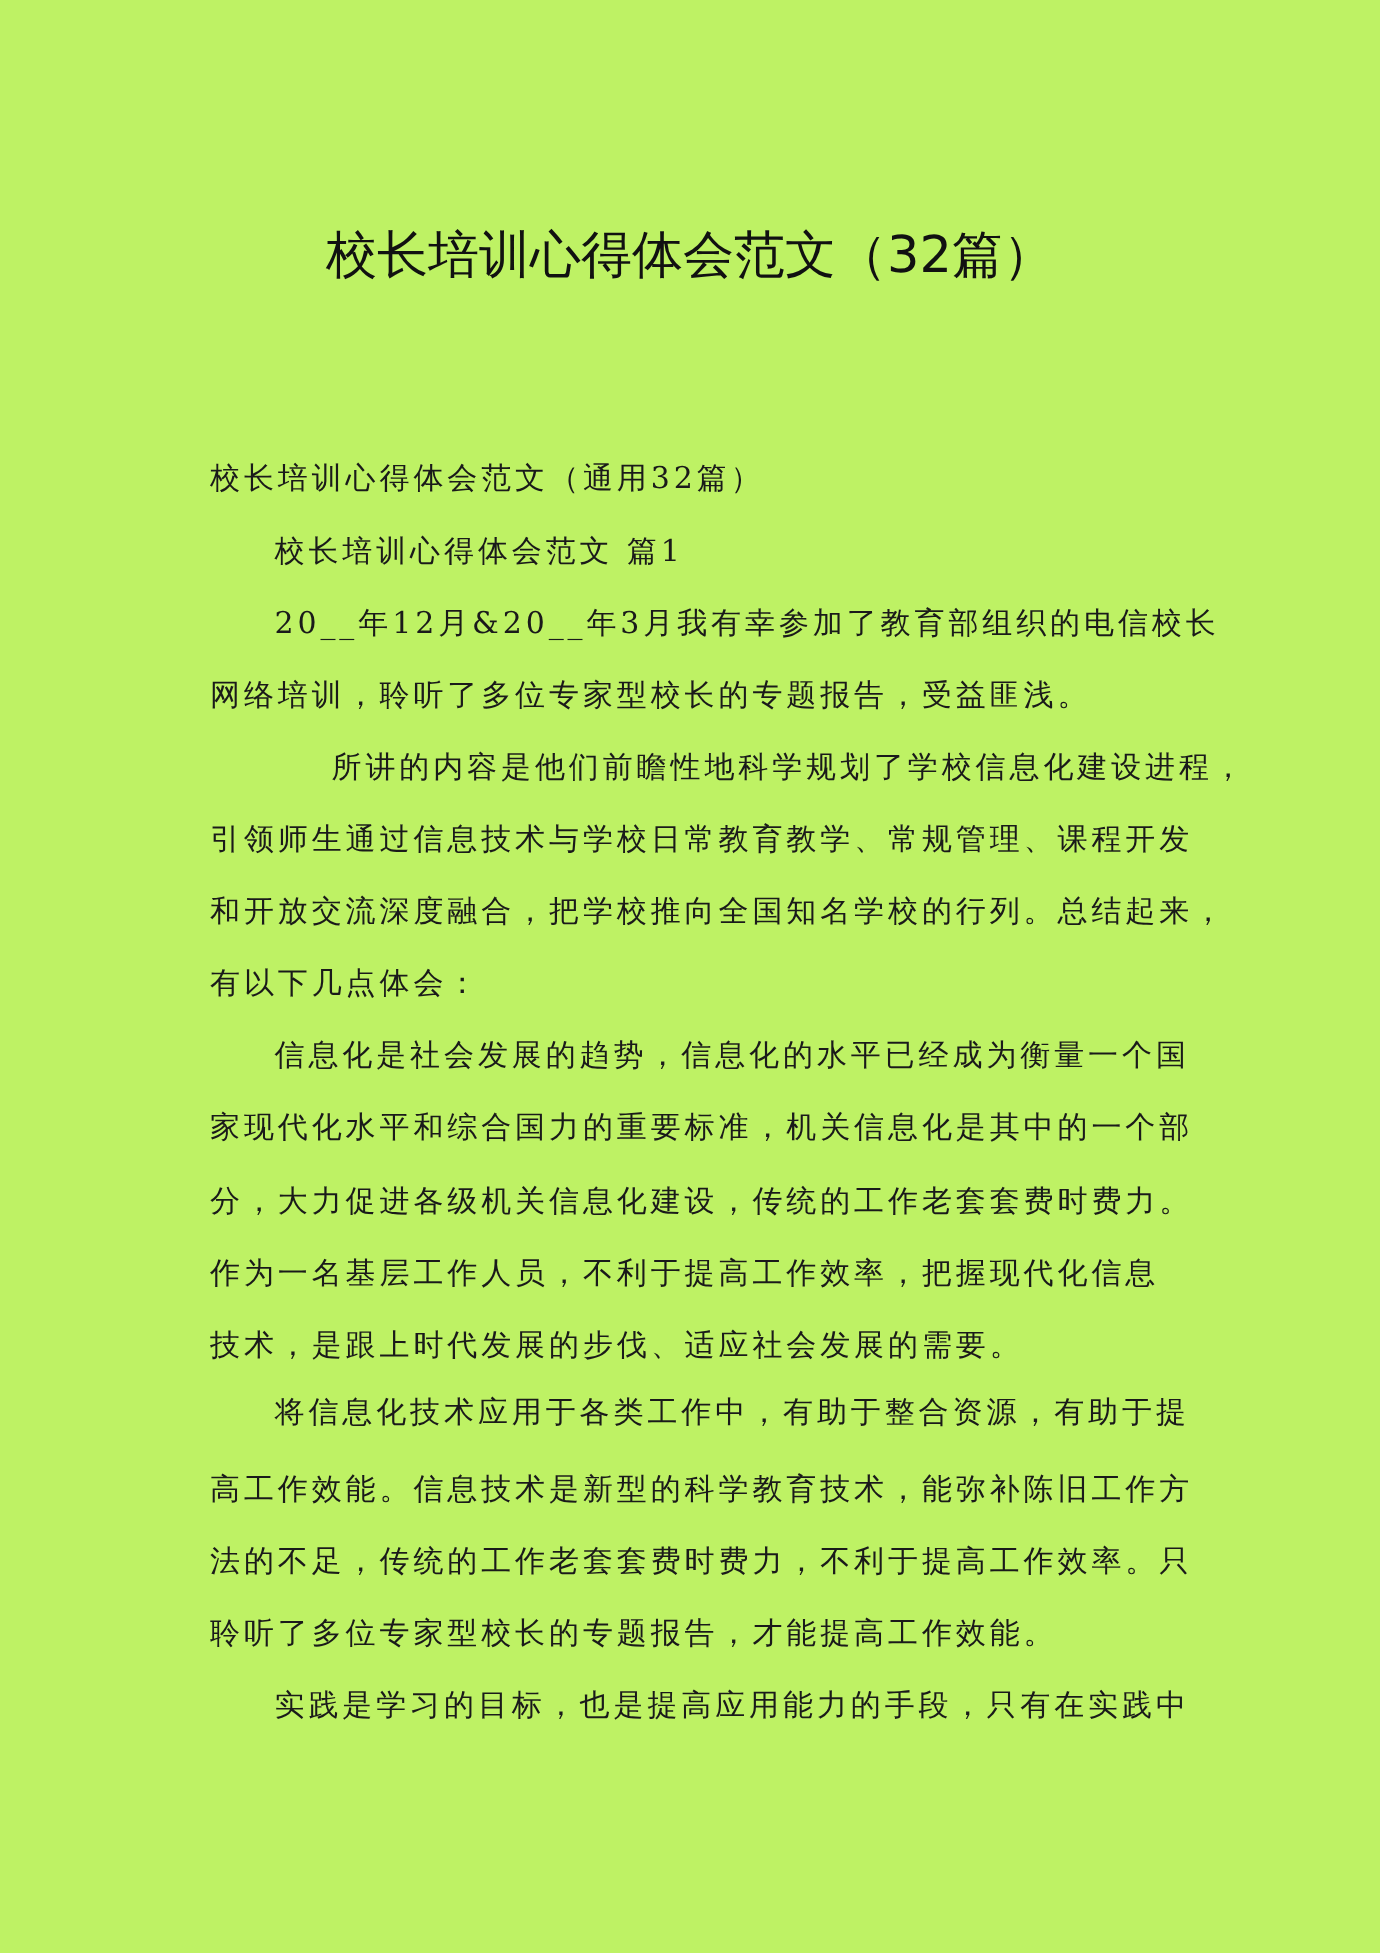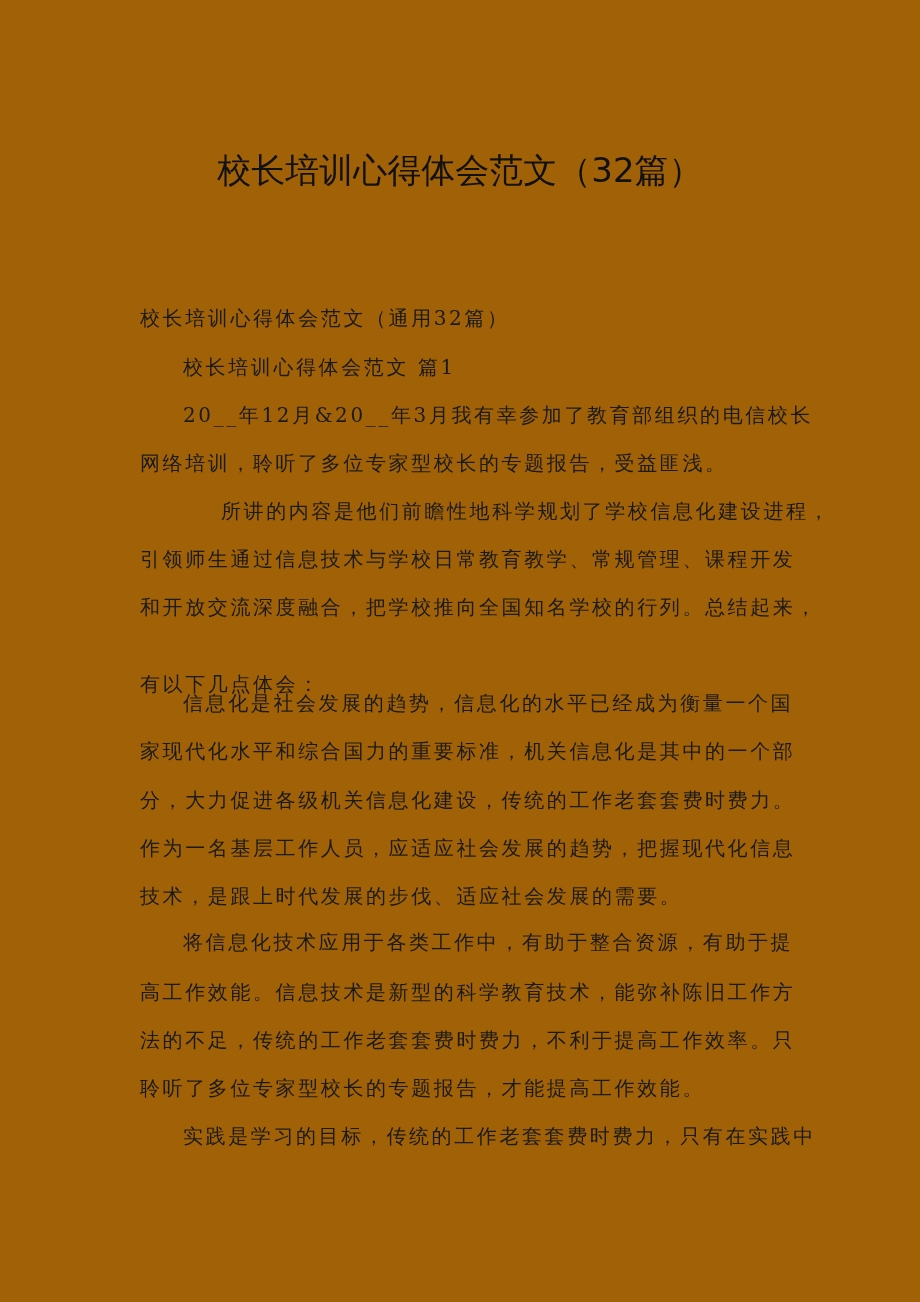--- a/index.html
+++ b/index.html
@@ -1,17 +1,17 @@
 <!DOCTYPE html>
 <html><head>
 <meta charset="utf-8">
 <style>
   html, body { margin: 0; padding: 0; background: #ffffff; }
   body { width: 920px; height: 1302px; position: relative; overflow: hidden; }
-  .page { position: absolute; left: 0; top: 0; width: 920px; height: 1302px; background: #a16207; }
+  .page { position: absolute; left: 0; top: 0; width: 920px; height: 1302px; background: #bef264; }
   .title {
     position: absolute; left: 0; top: 146px; width: 920px; text-align: center;
     font-family: "DejaVu Sans", "Liberation Sans", sans-serif;
     font-size: 34px; line-height: 48px; color: #111; letter-spacing: 0px;
   }
   .line {
     position: absolute; white-space: nowrap;
     font-family: "DejaVu Serif", "Liberation Serif", serif;
     font-size: 20px; line-height: 28px; color: #1a1a1a; letter-spacing: 2.6px;
   }
@@ -26,27 +26,27 @@
 
   <div class="line l0" style="top:304px;">校长培训心得体会范文（通用32篇）</div>
   <div class="line l1" style="top:353px;">校长培训心得体会范文 篇1</div>
 
   <div class="line l1" style="top:401px;">20__年12月&amp;20__年3月我有幸参加了教育部组织的电信校长</div>
   <div class="line l0" style="top:449px;">网络培训，聆听了多位专家型校长的专题报告，受益匪浅。</div>
 
   <div class="line l1" style="top:497px;margin-left:38px;">所讲的内容是他们前瞻性地科学规划了学校信息化建设进程，</div>
   <div class="line l0" style="top:545px;">引领师生通过信息技术与学校日常教育教学、常规管理、课程开发</div>
   <div class="line l0" style="top:593px;">和开放交流深度融合，把学校推向全国知名学校的行列。总结起来，</div>
-  <div class="line l0" style="top:641px;margin-top:29px;">有以下几点体会：</div>
+  <div class="line l0" style="top:641px;">有以下几点体会：</div>
 
   <div class="line l1" style="top:689px;">信息化是社会发展的趋势，信息化的水平已经成为衡量一个国</div>
   <div class="line l0" style="top:737px;">家现代化水平和综合国力的重要标准，机关信息化是其中的一个部</div>
   <div class="line l0" style="top:786px;">分，大力促进各级机关信息化建设，传统的工作老套套费时费力。</div>
-  <div class="line l0" style="top:834px;">作为一名基层工作人员，应适应社会发展的趋势，把握现代化信息</div>
+  <div class="line l0" style="top:834px;">作为一名基层工作人员，不利于提高工作效率，把握现代化信息</div>
   <div class="line l0" style="top:882px;">技术，是跟上时代发展的步伐、适应社会发展的需要。</div>
 
   <div class="line l1" style="top:930px;font-family:Liberation Mono, monospace;">将信息化技术应用于各类工作中，有助于整合资源，有助于提</div>
   <div class="line l0" style="top:978px;">高工作效能。信息技术是新型的科学教育技术，能弥补陈旧工作方</div>
   <div class="line l0" style="top:1026px;">法的不足，传统的工作老套套费时费力，不利于提高工作效率。只</div>
   <div class="line l0" style="top:1074px;">聆听了多位专家型校长的专题报告，才能提高工作效能。</div>
 
-  <div class="line l1" style="top:1122px;">实践是学习的目标，传统的工作老套套费时费力，只有在实践中</div>
+  <div class="line l1" style="top:1122px;">实践是学习的目标，也是提高应用能力的手段，只有在实践中</div>
 </div>
 
 </body></html>

